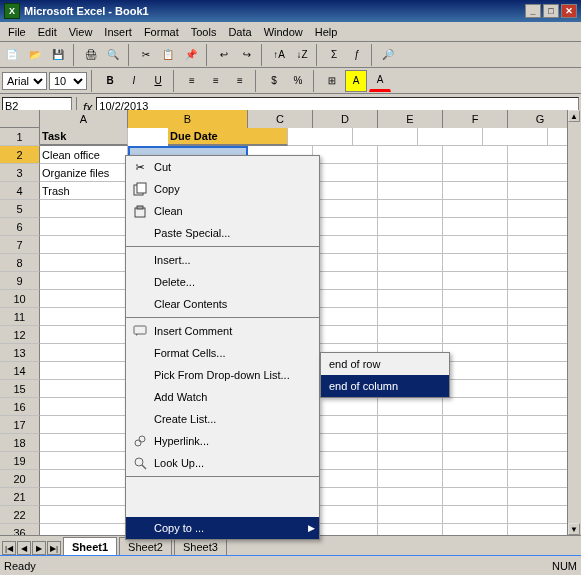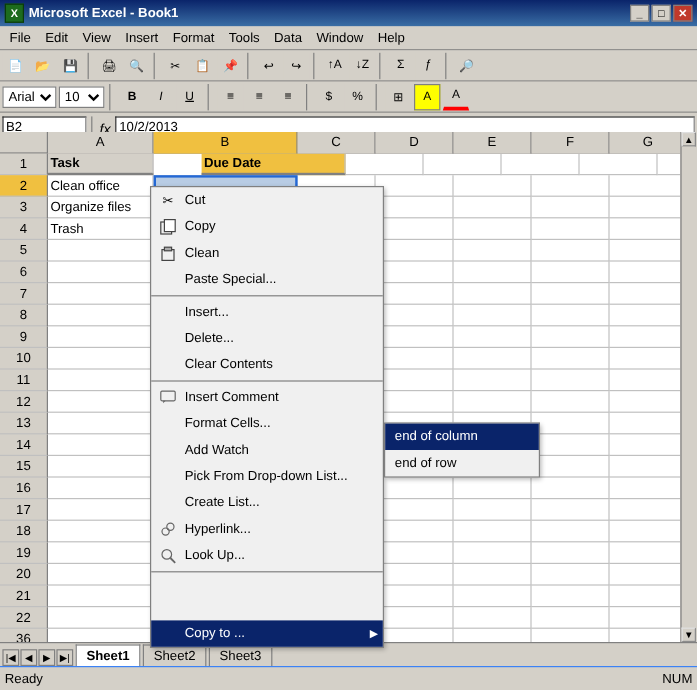--- a/index.html
+++ b/index.html
@@ -557,24 +557,24 @@
             <rect x="1" y="1" width="12" height="8" rx="1" fill="none" stroke="#666" stroke-width="1"></rect>
             <polygon points="3,9 5,9 3,11" fill="#666"></polygon>
           </svg>
       </span>
       <span>Insert Comment</span>
     </div>
     <div class="ctx-item">
       <span>Format Cells...</span>
     </div>
     <div class="ctx-item">
+      <span>Pick From Drop-down List...</span>
+    </div>
+    <div class="ctx-item">
       <span>Add Watch</span>
-    </div>
-    <div class="ctx-item">
-      <span>Pick From Drop-down List...</span>
     </div>
     <div class="ctx-item">
       <span>Create List...</span>
     </div>
     <div class="ctx-item">
       <span class="ctx-icon">
         <svg width="14" height="14" viewBox="0 0 14 14">
             <circle cx="5" cy="9" r="3" fill="none" stroke="#666" stroke-width="1"></circle>
             <circle cx="9" cy="5" r="3" fill="none" stroke="#666" stroke-width="1"></circle>
             <line x1="6.5" y1="7.5" x2="7.5" y2="6.5" stroke="#666" stroke-width="1"></line>
@@ -591,25 +591,25 @@
       </span>
       <span>Look Up...</span>
     </div>
     <div class="ctx-sep"></div>
     <div class="ctx-item highlighted has-arrow">
       <span>Copy to ...</span>
     </div>
   </div>
 
   <div class="submenu">
+    <div class="sub-item">
+      <span>end of row</span>
+    </div>
     <div class="sub-item highlighted">
       <span>end of column</span>
-    </div>
-    <div class="sub-item">
-      <span>end of row</span>
     </div>
   </div>
 
   <div style="position:absolute; top:110px; right:0; width:14px; bottom:40px; background:#d4d0c8; border-left:1px solid #808080;">
     <div style="width:12px; height:12px; background:#d4d0c8; border:1px outset #e0e0e0; display:flex; align-items:center; justify-content:center; font-size:8px; cursor:pointer;">▲</div>
     <div style="position:absolute; bottom:0; width:12px; height:12px; background:#d4d0c8; border:1px outset #e0e0e0; display:flex; align-items:center; justify-content:center; font-size:8px; cursor:pointer;">▼</div>
   </div>
 
   <div class="sheet-tabs-bar">
     <div class="sheet-nav">

